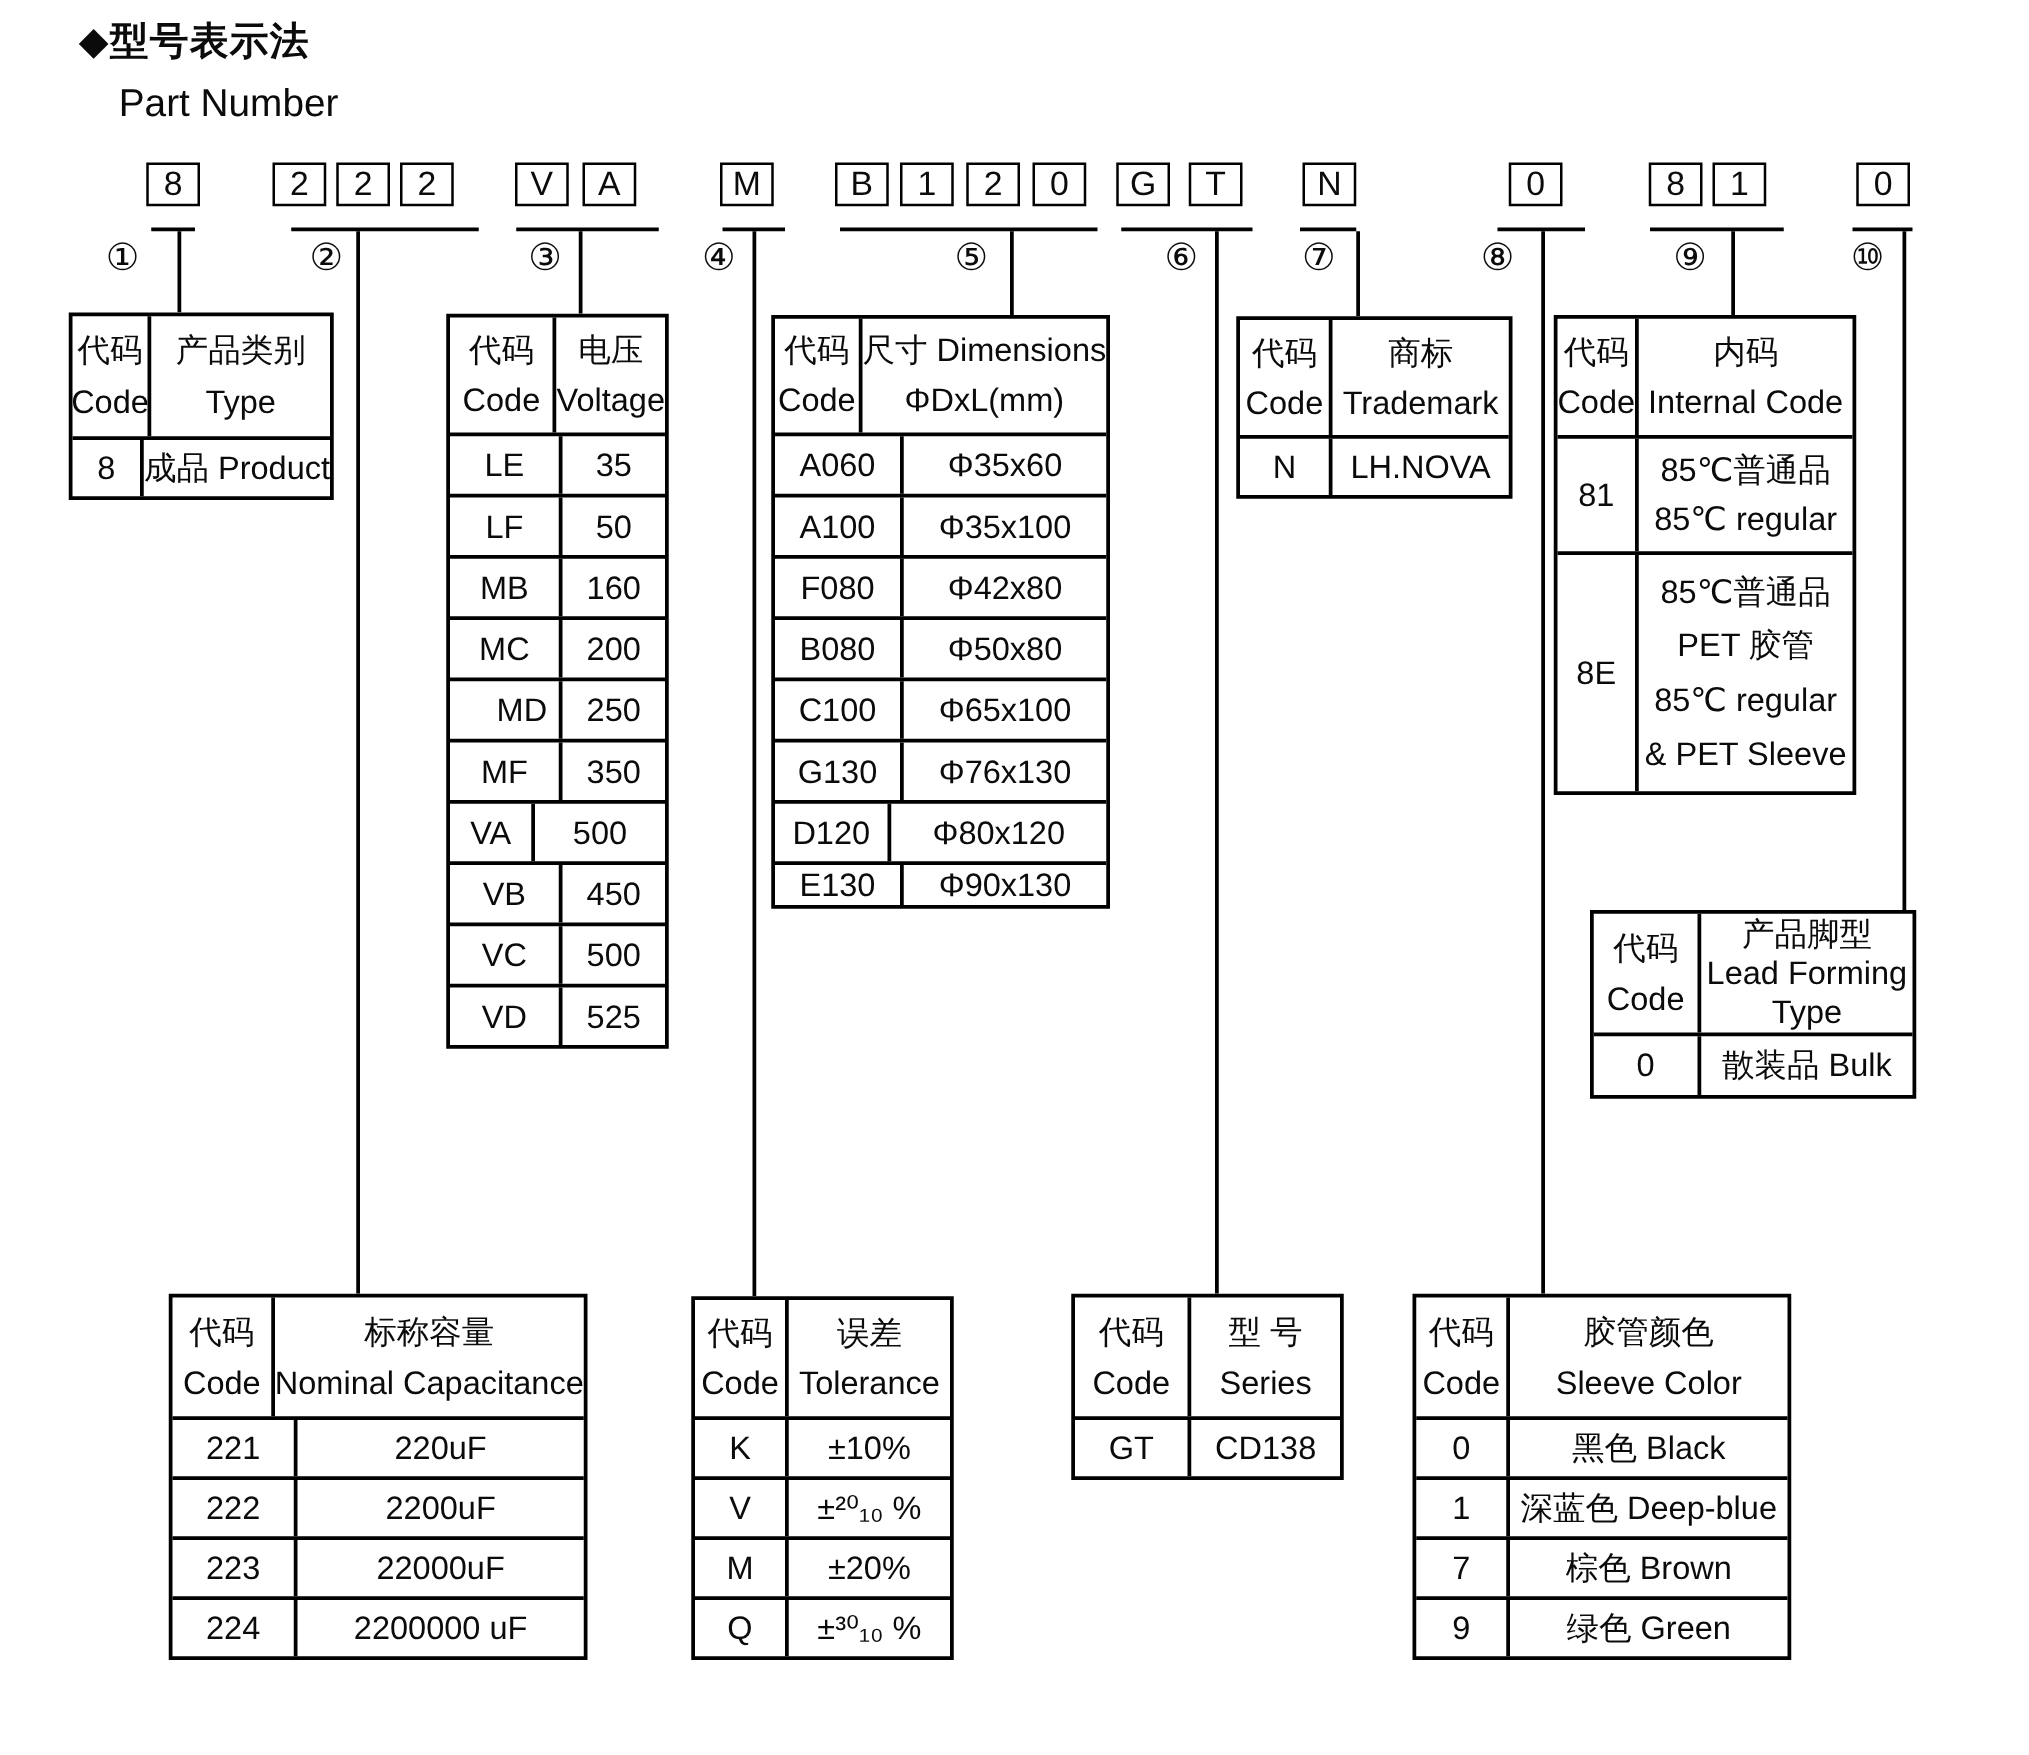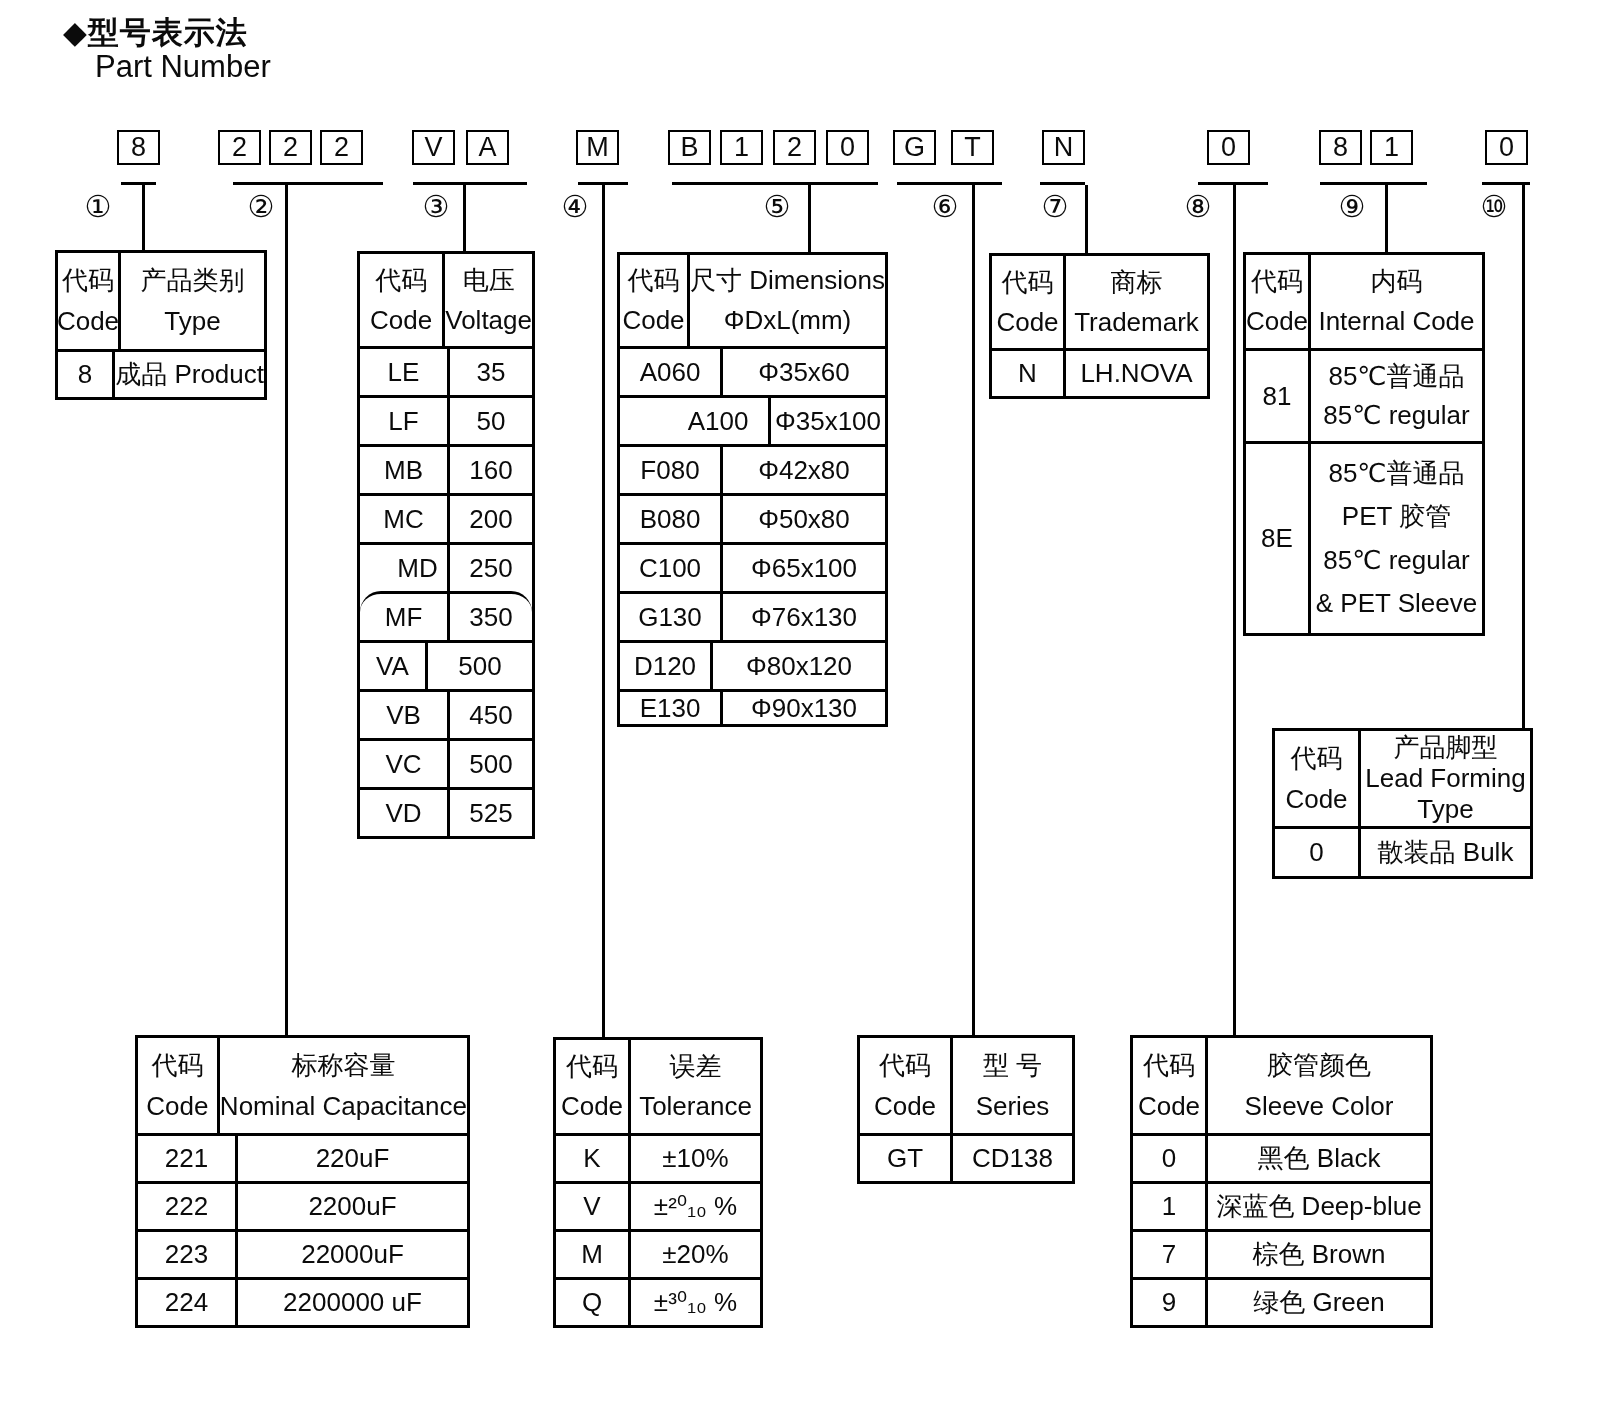--- a/index.html
+++ b/index.html
@@ -2,21 +2,21 @@
 <html><head>
 <meta charset="utf-8">
 <style>
   html,body{margin:0;padding:0;background:#fff;}
   #canvas{
     position:relative;width:1623px;height:1404px;background:#ffffff;
     color:#0b0b0b;font-family:"Liberation Sans","DejaVu Sans",sans-serif;
     overflow:hidden;
   }
   .title-zh{position:absolute;left:63px;top:12px;font-size:31px;font-weight:bold;letter-spacing:1px;white-space:nowrap;}
-  .title-en{position:absolute;left:95px;top:49px;font-size:31px;font-weight:500;white-space:nowrap;}
+  .title-en{position:absolute;left:95px;top:65px;font-size:31px;font-weight:500;white-space:nowrap;}
   .pbox{
     position:absolute;width:43px;height:35px;border:2px solid #000;box-sizing:border-box;
     display:flex;align-items:center;justify-content:center;font-size:27px;background:#fff;
   }
   .underline{position:absolute;height:3px;background:#000;}
   .vline{position:absolute;width:3px;background:#000;}
   .circle-num{position:absolute;font-size:30px;transform:translateX(-50%);line-height:1;}
   .tbl{position:absolute;border:3px solid #000;box-sizing:border-box;background:#fff;}
   .trow{display:flex;box-sizing:border-box;border-top:3px solid #000;align-items:stretch;}
   .trow.first{border-top:none;}
@@ -147,21 +147,21 @@
         </div>
       </div>
       <div class="trow" style="height: 49px;">
         <div class="tcell c1" style="width: 90px; padding-left: 28px;">
           <div class="tline">MD</div>
         </div>
         <div class="tcell c2">
           <div class="tline">250</div>
         </div>
       </div>
-      <div class="trow" style="height: 49px; border-radius: 21px;">
+      <div class="trow" style="height: 49px;">
         <div class="tcell c1" style="width: 90px;">
           <div class="tline">MF</div>
         </div>
         <div class="tcell c2">
           <div class="tline">350</div>
         </div>
       </div>
       <div class="trow" style="height: 49px;">
         <div class="tcell c1" style="width: 68px;">
           <div class="tline">VA</div>
@@ -208,21 +208,21 @@
       </div>
       <div class="trow" style="height: 49px;">
         <div class="tcell c1" style="width: 103px;">
           <div class="tline">A060</div>
         </div>
         <div class="tcell c2">
           <div class="tline">Φ35x60</div>
         </div>
       </div>
       <div class="trow" style="height: 49px;">
-        <div class="tcell c1" style="width: 103px; margin-left: 48px;">
+        <div class="tcell c1" style="width: 103px;">
           <div class="tline">A100</div>
         </div>
         <div class="tcell c2">
           <div class="tline">Φ35x100</div>
         </div>
       </div>
       <div class="trow" style="height: 49px;">
         <div class="tcell c1" style="width: 103px;">
           <div class="tline">F080</div>
         </div>

